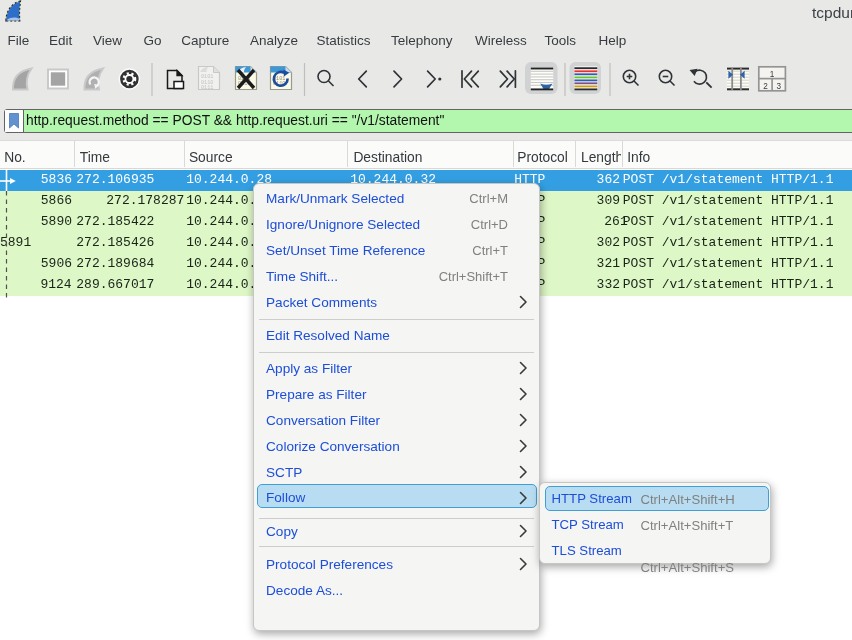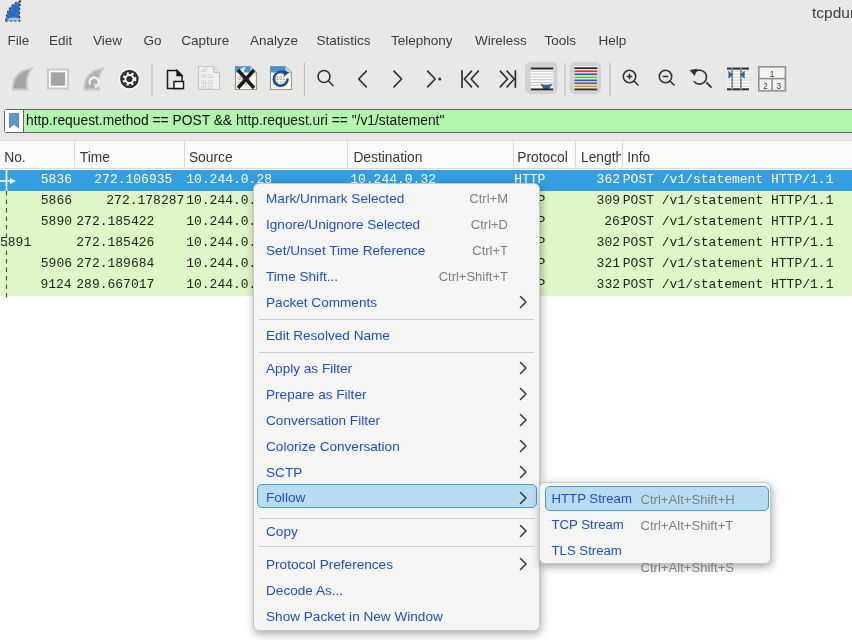--- a/index.html
+++ b/index.html
@@ -56,21 +56,21 @@
 <div class="hdr" style="left:627.2px">Info</div>
 <div class="abs" style="left:74px;top:141px;width:1px;height:26px;background:#d9d9d8"></div>
 <div class="abs" style="left:184px;top:141px;width:1px;height:26px;background:#d9d9d8"></div>
 <div class="abs" style="left:347px;top:141px;width:1px;height:26px;background:#d9d9d8"></div>
 <div class="abs" style="left:513px;top:141px;width:1px;height:26px;background:#d9d9d8"></div>
 <div class="abs" style="left:575px;top:141px;width:1px;height:26px;background:#d9d9d8"></div>
 <div class="abs" style="left:622px;top:141px;width:1px;height:26px;background:#d9d9d8"></div>
 
 <div class="row mono" style="top:170px;background:#339fe2;color:#ffffff;">
   <span class="cell" style="left:0;width:72px;text-align:right;">5836</span>
-  <span class="cell" style="left:76.3px;margin-left:18px;">272.106935</span>
+  <span class="cell" style="left:76.3px;">272.106935</span>
   <span class="cell" style="left:186.2px;">10.244.0.28</span>
   <span class="cell" style="left:350.2px;">10.244.0.32</span>
   <span class="cell" style="left:514.2px;">HTTP</span>
   <span class="cell" style="left:540px;width:80px;text-align:right;">362</span>
   <span class="cell" style="left:622.8px;">POST /v1/statement HTTP/1.1</span>
 </div>
 <div class="row mono grn" style="top:191px;">
   <span class="cell" style="left:0;width:72px;text-align:right;">5866</span>
   <span class="cell" style="left:76.3px;margin-left:30px;">272.178287</span>
   <span class="cell" style="left:186.2px;">10.244.0.28</span>
@@ -288,21 +288,20 @@
   <div class="mi" style="top:228.7px">Conversation Filter</div>
   <div class="mi" style="top:254.7px">Colorize Conversation</div>
   <div class="mi" style="top:280.7px">SCTP</div>
   <div class="abs" style="left:3px;top:300px;width:280px;height:24px;background:#b8ddf2;border:1.4px solid #3f9fd4;border-radius:5px;box-sizing:border-box;"></div>
   <div class="mi" style="top:305.7px">Follow</div>
   <div class="sep" style="top:333.5px"></div>
   <div class="mi" style="top:339.7px">Copy</div>
   <div class="sep" style="top:361.5px"></div>
   <div class="mi" style="top:372.7px">Protocol Preferences</div>
   <div class="mi" style="top:398.7px">Decode As...</div>
-  <div class="mi" style="top:424.7px">Show Packet in New Window</div>
 </div>
 <svg class="abs" style="left:0;top:0;pointer-events:none" width="852" height="640" viewBox="0 0 852 640">
   <g stroke="#3a3a3a" stroke-width="1.6" fill="none" stroke-linecap="round" stroke-linejoin="round">
     <path d="M520.5 296.5 l5.5 5.5 l-5.5 5.5"></path>
     <path d="M520.5 362.5 l5.5 5.5 l-5.5 5.5"></path>
     <path d="M520.5 388.5 l5.5 5.5 l-5.5 5.5"></path>
     <path d="M520.5 414.5 l5.5 5.5 l-5.5 5.5"></path>
     <path d="M520.5 440.5 l5.5 5.5 l-5.5 5.5"></path>
     <path d="M520.5 466.5 l5.5 5.5 l-5.5 5.5"></path>
     <path d="M520.5 492.5 l5.5 5.5 l-5.5 5.5"></path>

